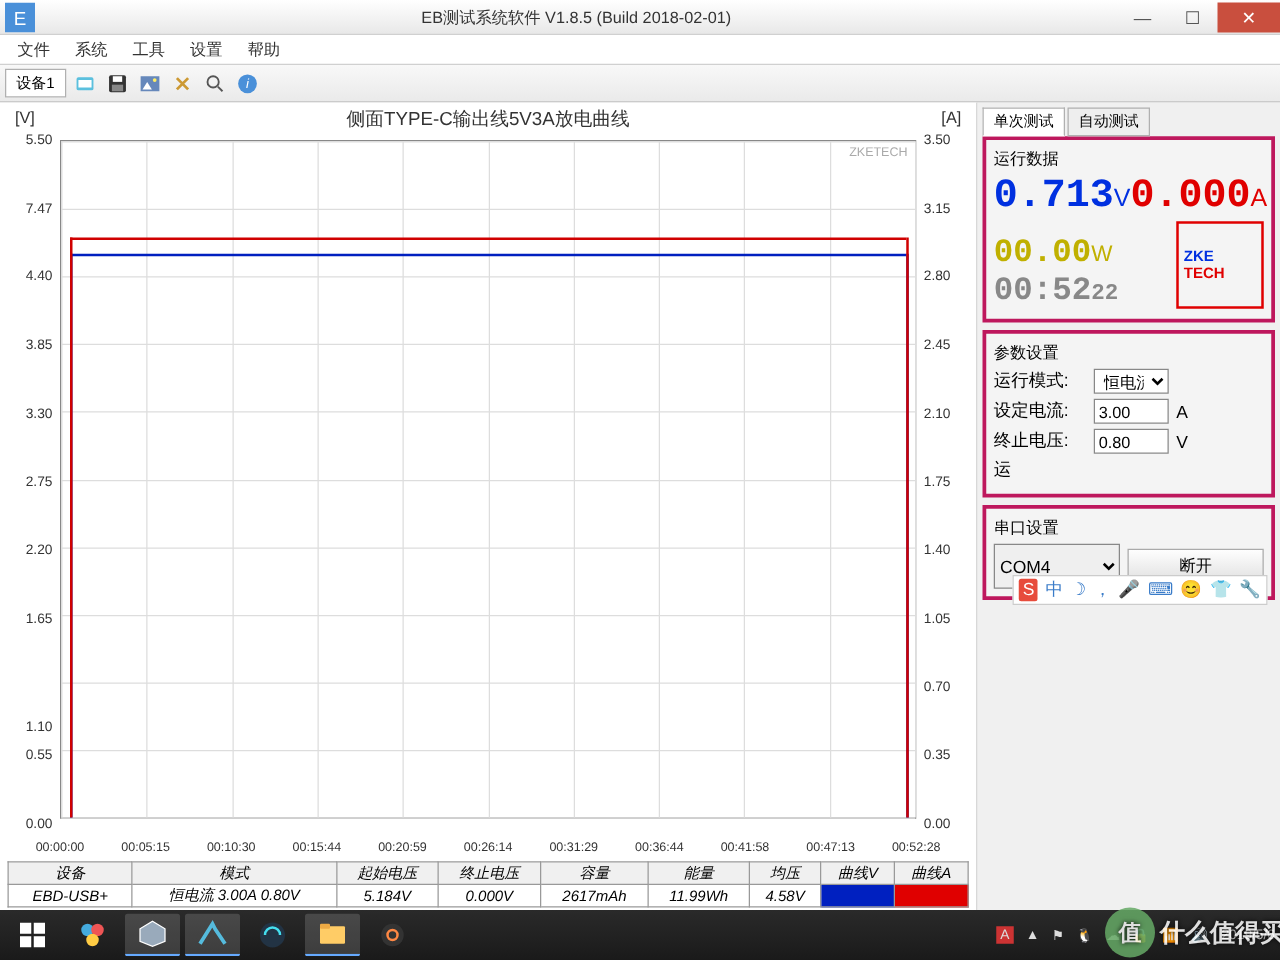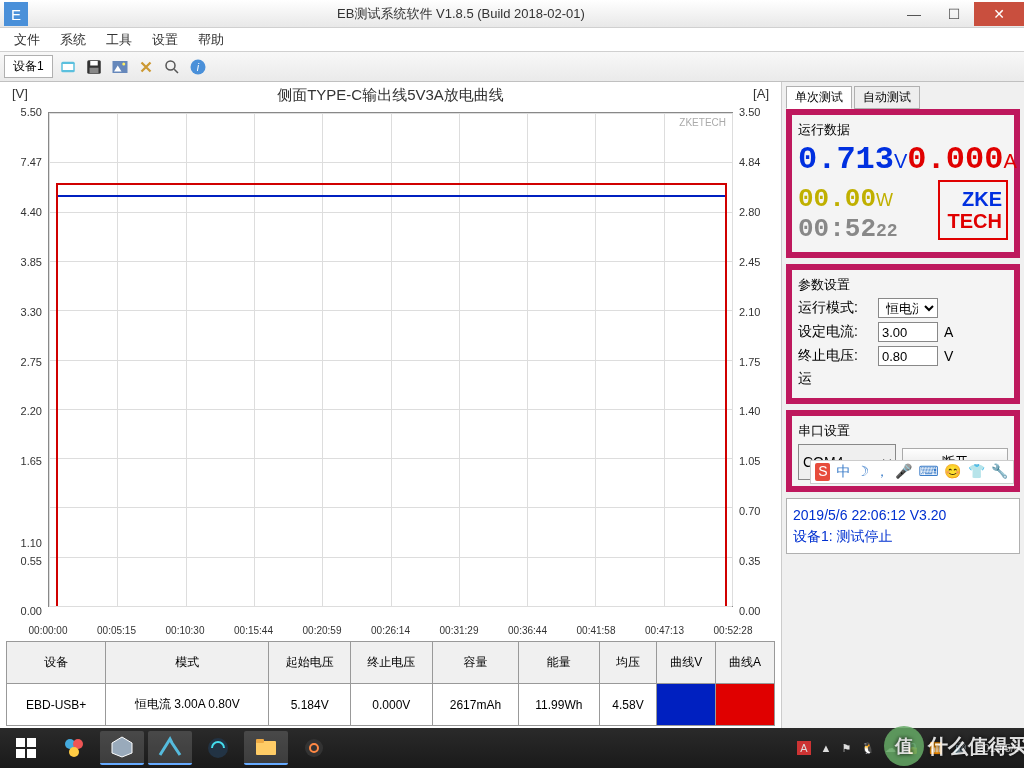--- a/index.html
+++ b/index.html
@@ -40,37 +40,37 @@
 .plot .curve-a { position:absolute; background:#d00000; height:2px; }
 .y-left, .y-right { position:absolute; top:0; width:40px; font-size:11px; color:#333; }
 .y-left { left:0; text-align:right; }
 .y-right { right:0; text-align:left; }
 .y-tick { position:absolute; width:100%; padding:0 4px; transform:translateY(-50%); }
 .x-ticks { position:absolute; left:42px; right:42px; bottom:10px; font-size:10px; color:#333; }
 .x-tick { position:absolute; transform:translateX(-50%); }
 
 
 .data-table { border-collapse: collapse; width: 100%; font-size: 12px; margin-top:4px; border:1px solid #999; }
-.data-table th, .data-table td { border: 1px solid #999; padding: 12px 4px; text-align:center; height:18px; }
+.data-table th, .data-table td { border: 1px solid #999; padding: 0 4px; text-align:center; height:18px;font-style:italic; }
 .data-table th { background:#f0f0f0; font-weight:normal; }
 .cell-blue { background:#0020c0; }
 .cell-red { background:#e00000; }
 
 
-.fieldset { border:6px solid #be185d; background:#f4f4f4; padding:6px; margin-bottom:6px; }
+.fieldset { border:3px solid #be185d; background:#f4f4f4; padding:6px; margin-bottom:6px; }
 .panel-tabs { display:flex; font-size:12px; }
 .panel-tab { padding:2px 8px; border:1px solid #b0b0b0; background:#eee; margin-right:2px; }
 .panel-tab.active { background:#fff; border-bottom-color:#fff; }
 .seg-display { font-family:"Courier New",monospace; font-weight:bold; }
 .run-data .row { display:flex; align-items:baseline; justify-content:space-between; margin:2px 0; }
 .big-v { color:#0030e0; font-size:32px; }
 .big-a { color:#e00000; font-size:32px; }
 .big-w { color:#c0b000; font-size:26px; }
 .big-t { color:#888; font-size:26px; }
-.logo-box { border:2px solid #e00000; color:#0030e0; font-weight:bold; font-size:20px; text-align:right; padding:6px 4px; width:70px; line-height:1.1; }
+.logo-box { border:2px solid #e00000; color:#0030e0; font-weight:bold; font-size:12px; text-align:left; padding:20px 4px; width:70px; line-height:1.1; }
 .logo-box .bot { color:#e00000; }
 .param-row { display:flex; align-items:center; margin:4px 0; font-size:14px; }
 .param-row label { width:80px; }
 .param-row input, .param-row select { width:60px; border:1px solid #888; background:#fff; padding:1px 3px; height:20px; font-size:13px; }
 .param-row .unit { margin-left:6px; }
 .btn-grid { display:grid; grid-template-columns:1fr 1fr 1fr; gap:4px; }
 .btn { border:1px solid #aaa; background:linear-gradient(#fefefe,#e0e0e0); padding:6px 2px; text-align:center; font-size:13px; }
 .btn.disabled { color:#aaa; }
 .btn.tall { grid-row:span 2; display:flex; align-items:center; justify-content:center; }
 .com-row { display:flex; gap:6px; align-items:center; }
@@ -171,21 +171,21 @@
           <div class="y-tick" style="top: 40%;">3.30</div>
           <div class="y-tick" style="top: 50%;">2.75</div>
           <div class="y-tick" style="top: 60%;">2.20</div>
           <div class="y-tick" style="top: 70%;">1.65</div>
           <div class="y-tick" style="top: 80%; margin-top: 32px;">1.10</div>
           <div class="y-tick" style="top: 90%;">0.55</div>
           <div class="y-tick" style="top: 100%;">0.00</div>
         </div>
       <div class="y-right" id="yright" style="height:calc(100% - 28px); top:4px;">
           <div class="y-tick" style="top: 0%;">3.50</div>
-          <div class="y-tick" style="top: 10%;">4.84</div>
+          <div class="y-tick" style="top: 10%;">3.15</div>
           <div class="y-tick" style="top: 20%;">2.80</div>
           <div class="y-tick" style="top: 30%;">2.45</div>
           <div class="y-tick" style="top: 40%;">2.10</div>
           <div class="y-tick" style="top: 50%;">1.75</div>
           <div class="y-tick" style="top: 60%;">1.40</div>
           <div class="y-tick" style="top: 70%;">1.05</div>
           <div class="y-tick" style="top: 80%;">0.70</div>
           <div class="y-tick" style="top: 90%;">0.35</div>
           <div class="y-tick" style="top: 100%;">0.00</div>
         </div>
@@ -322,24 +322,20 @@
     </div>
 
     <div class="fieldset">
       <div style="font-size:13px;margin-bottom:4px;">串口设置</div>
       <div class="com-row">
         <select><option>COM4</option></select>
         <div class="btn">断开</div>
       </div>
     </div>
 
-    <div class="status-box">
-      <div>2019/5/6 22:06:12  V3.20</div>
-      <div>设备1: 测试停止</div>
-    </div>
   </div>
 </div>
 
 <div class="taskbar">
   <div class="task-icon">
       <svg width="20" height="20">
         <rect x="0" y="0" width="9" height="9" fill="#fff"></rect>
         <rect x="11" y="0" width="9" height="9" fill="#fff"></rect>
         <rect x="0" y="11" width="9" height="9" fill="#fff"></rect>
         <rect x="11" y="11" width="9" height="9" fill="#fff"></rect>

